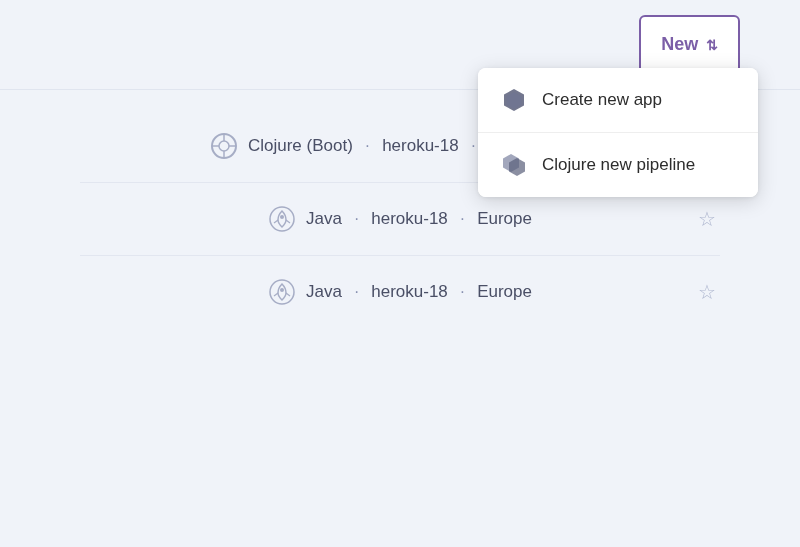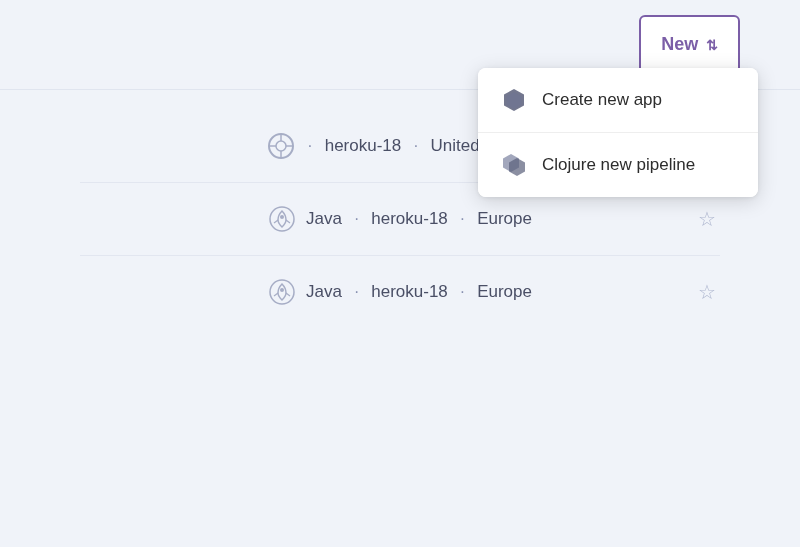--- a/index.html
+++ b/index.html
@@ -200,20 +200,21 @@
       <div class="list-item-content">
 
         <svg class="list-item-icon" viewBox="0 0 28 28" xmlns="http://www.w3.org/2000/svg">
           <circle cx="14" cy="14" r="12" fill="none" stroke="#8890b0" stroke-width="2"></circle>
           <circle cx="14" cy="14" r="5" fill="none" stroke="#8890b0" stroke-width="1.5"></circle>
           <line x1="2" y1="14" x2="9" y2="14" stroke="#8890b0" stroke-width="1.5"></line>
           <line x1="19" y1="14" x2="26" y2="14" stroke="#8890b0" stroke-width="1.5"></line>
           <line x1="14" y1="2" x2="14" y2="9" stroke="#8890b0" stroke-width="1.5"></line>
           <line x1="14" y1="19" x2="14" y2="26" stroke="#8890b0" stroke-width="1.5"></line>
         </svg>
+        <span>Clojure (Boot)</span>
         <span class="separator">·</span>
         <span>heroku-18</span>
         <span class="separator">·</span>
         <span>United States</span>
       </div>
       <button class="star-button">☆</button>
     </div>
 
     <div class="list-item">
       <div class="list-item-content">

